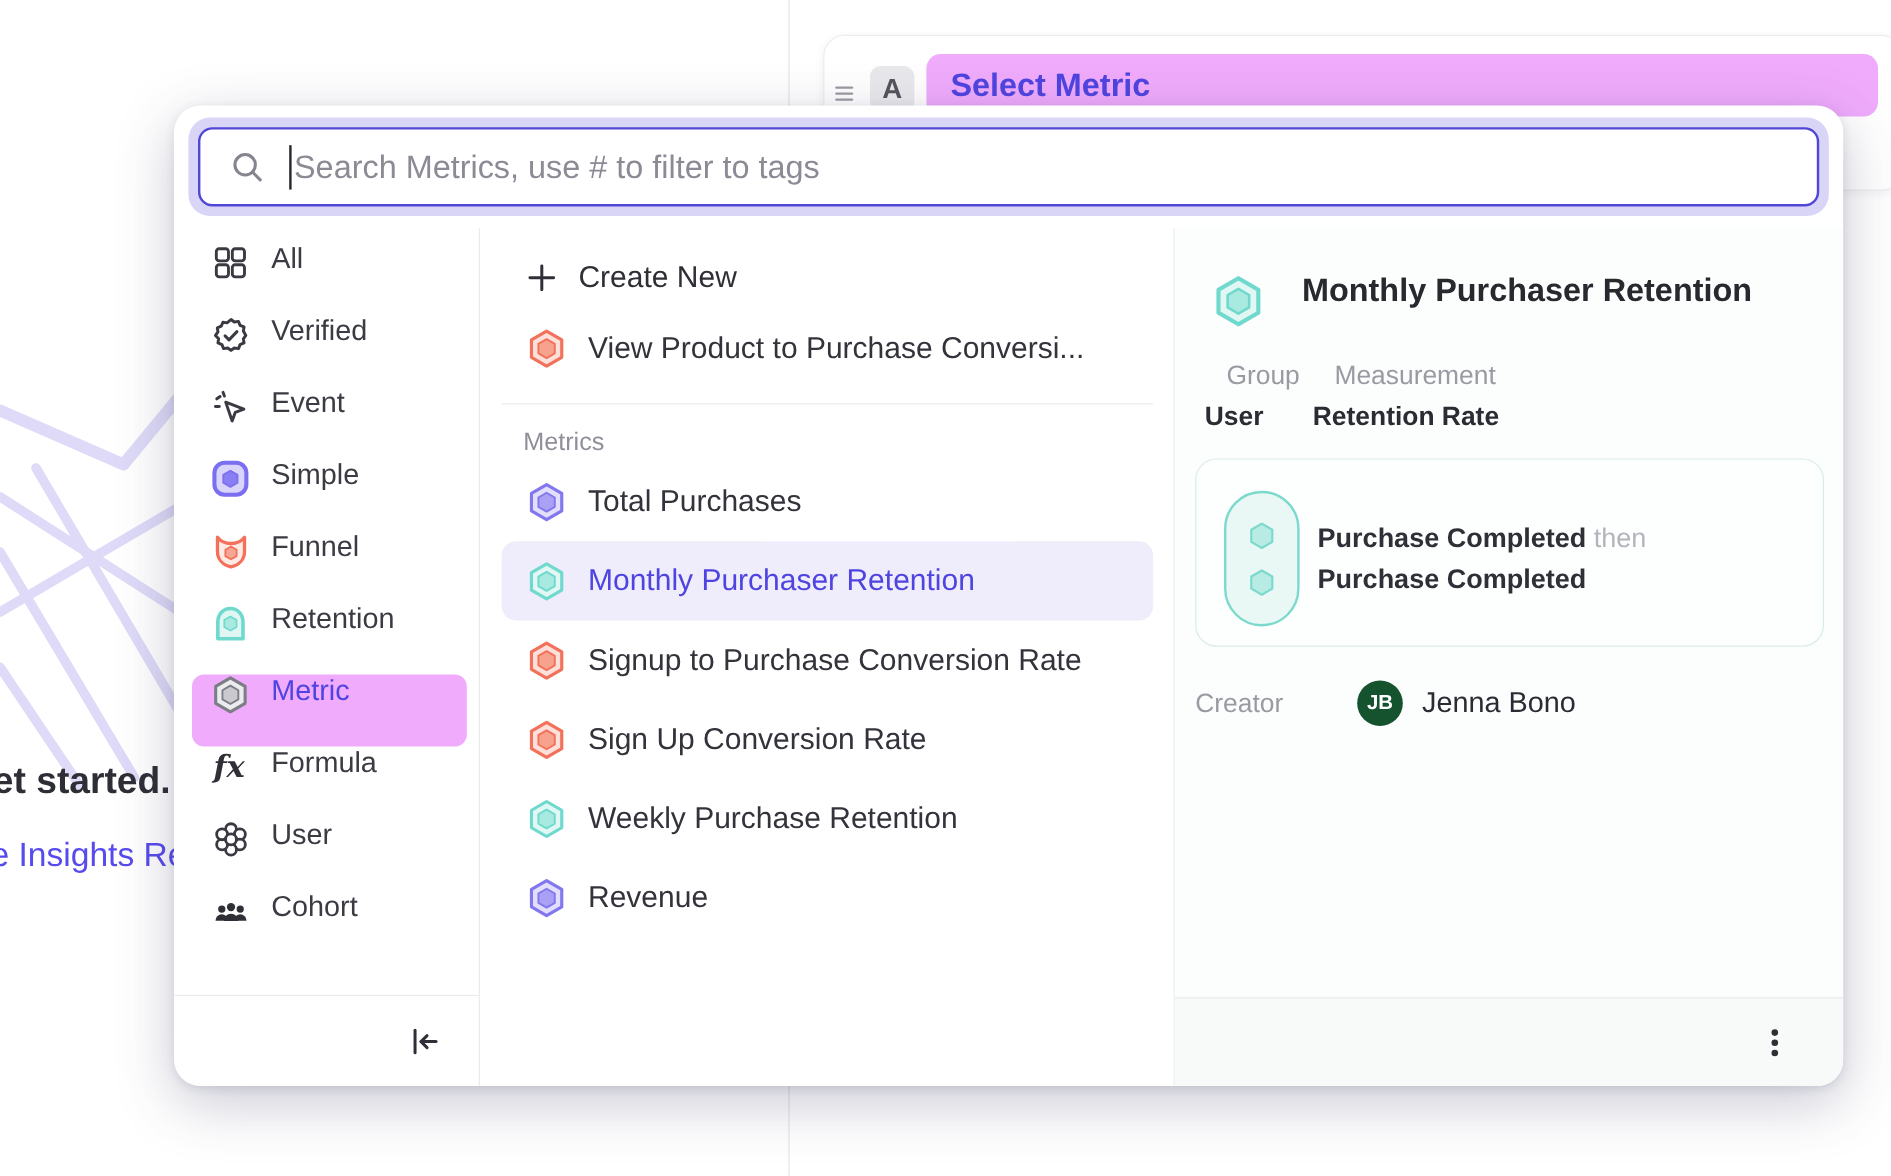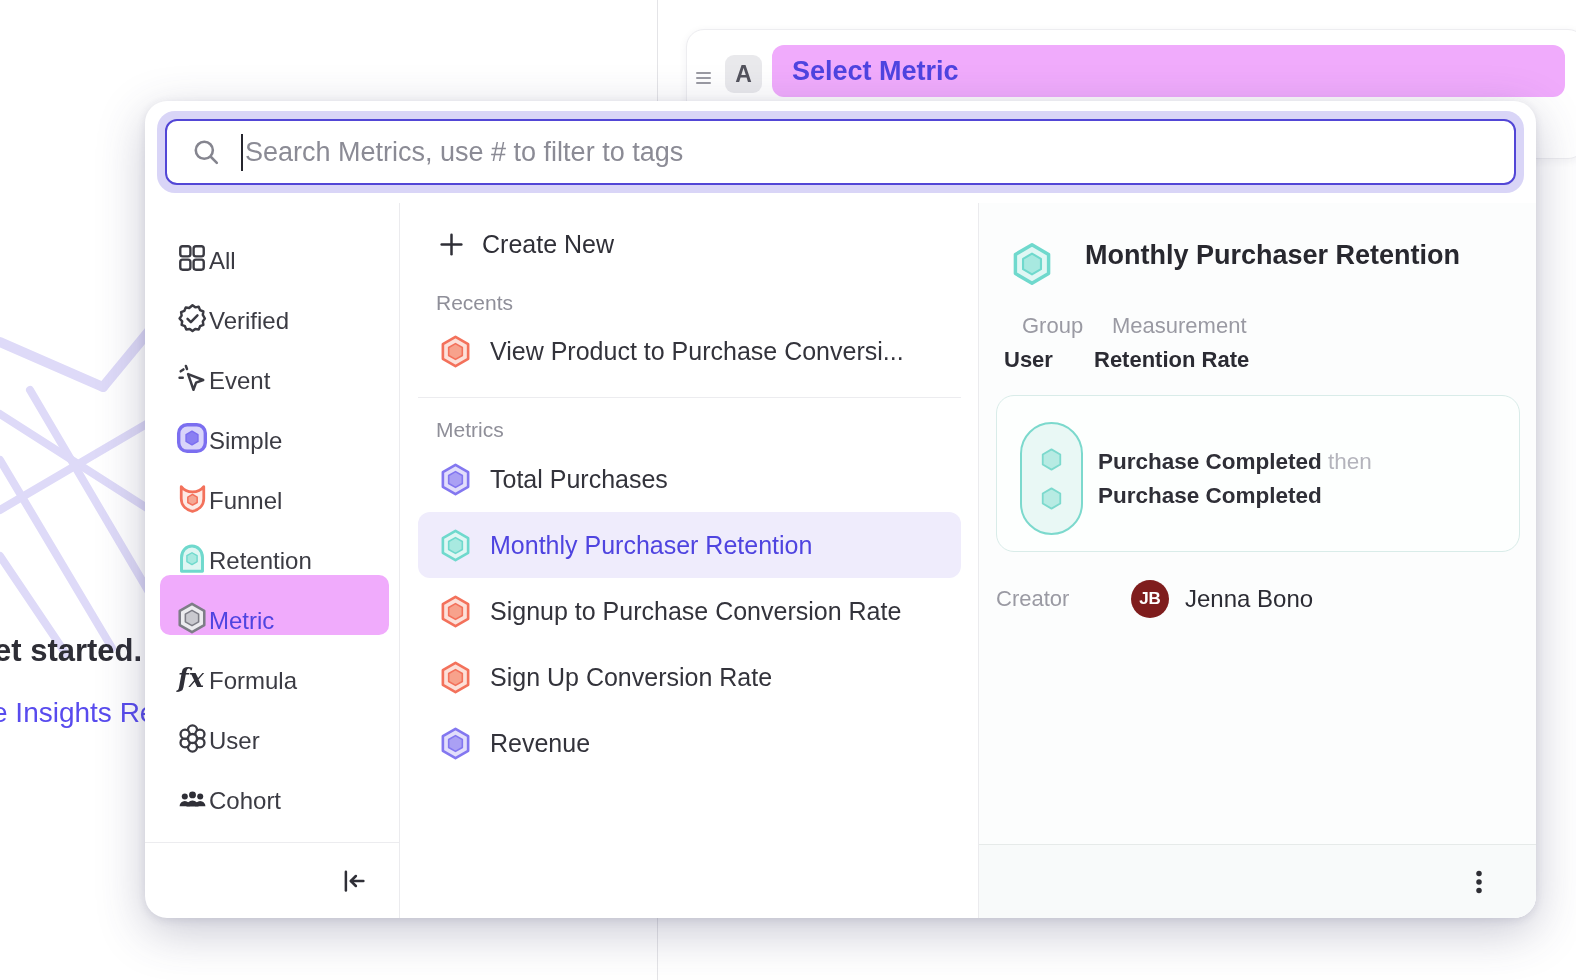--- a/index.html
+++ b/index.html
@@ -19,39 +19,39 @@
     box-shadow:0 2px 8px rgba(40,40,70,.06); display:flex; align-items:flex-start; padding:15px 0 0 6px; }
   .qb-inner { display:flex; align-items:center; gap:10px; width:100%; }
   .drag-handle { width:22px; height:22px; flex:none; margin-top:14px; }
   .qb-badge { flex:none; margin-top:6px; width:37px; height:38px; background:#e9e9ec; border-radius:9px;
     display:flex; align-items:center; justify-content:center; font-size:23px; font-weight:bold; color:#53535d; }
   .qb-pill { flex:none; width:793px; height:52px; background:#f0abfc; border-radius:12px;
     display:flex; align-items:center; padding-left:20px; }
   .qb-pill span { font-size:27px; font-weight:600; color:#4f44e0; }
 
   
-  .modal { position:absolute; left:145px; top:101px; width:1391px; height:817px; background:#fff;
+  .modal { position:absolute; left:145px; top:88px; width:1391px; height:817px; background:#fff;
     border-radius:22px; box-shadow:0 14px 48px rgba(60,60,100,.28), 0 2px 8px rgba(60,60,100,.12);
     display:flex; flex-direction:column; overflow:hidden; }
 
   .search-wrap { flex:none; margin:10px 12px 0 12px; background:#d9d5f7; border-radius:18px; padding:8px; }
   .search-field { background:#fff; border:2px solid #5246d6; border-radius:12px; height:66px;
     display:flex; align-items:center; padding-left:24px; }
   .search-field svg { flex:none; margin-right:19px; }
   .caret { flex:none; width:2px; height:37px; background:#26262e; margin-right:2px; }
   .search-input { flex:1; border:none; outline:none; font-size:27px; color:#33333b; background:transparent;
     font-family:"Liberation Sans", sans-serif; }
   .search-input::placeholder { color:#8b8b95; opacity:1; }
 
   .columns { flex:1; display:flex; min-height:0; margin-top:10px; }
 
   
   .cats { flex:none; width:255px; border-right:1px solid #ebebee; display:flex; flex-direction:column; }
   .cat-rows { padding:12px 10px 0 30px; }
-  .cat-row { height:60px; display:flex; align-items:flex-end; cursor:pointer; }
+  .cat-row { height:60px; display:flex; align-items:flex-start; gap:17px; cursor:pointer; }
   .cat-row .cicon { width:34px; height:34px; flex:none; display:flex; align-items:center; justify-content:center; }
   .cat-row .clabel { font-size:24px; font-weight:500; color:#3b3b43; white-space:nowrap; }
   .cat-row.selected { background:#f0abfc; border-radius:10px; margin-left:-15px; padding-left:15px; }
   .cat-row.selected .clabel { color:#4f44e0; }
   .cats-spacer { flex:1; }
   .cats-footer { flex:none; height:76px; border-top:1px solid #ececef; display:flex; align-items:center; justify-content:flex-end; padding-right:28px; }
   .collapse-btn { width:34px; height:34px; display:flex; align-items:center; justify-content:center; cursor:pointer; }
 
   
   .mlist { flex:1; min-width:0; border-right:1px solid #ebebee; padding:14px 17px 0 18px; overflow:hidden; }
@@ -84,21 +84,21 @@
   .def-name { font-size:24px; font-weight:bold; color:#28282f; }
   .d-steps { display:flex; margin-top:12px; }
   .capsule { flex:none; width:63px; height:113px; margin-left:8px; border:2px solid #7cd9cd; border-radius:32px;
     background:#e9f8f5; display:flex; flex-direction:column; align-items:center; justify-content:center; gap:12px; }
   .capsule svg { width:27px; height:27px; }
   .step-texts { margin-left:15px; display:flex; flex-direction:column; justify-content:center; gap:8px; }
   .step-line { font-size:22.5px; font-weight:bold; color:#2f2f37; }
   .step-line .conn { font-weight:500; color:#b4b4bc; }
   .d-creator { margin-top:28px; padding-left:17px; display:flex; align-items:center; }
   .creator-label { width:135px; flex:none; font-size:22px; font-weight:500; color:#9a9aa3; }
-  .avatar { width:38px; height:38px; flex:none; border-radius:50%; background:#7f1d1d; color:#fff;
+  .avatar { width:38px; height:38px; flex:none; border-radius:50%; background:#14532d; color:#fff;
     font-size:17px; font-weight:bold; display:flex; align-items:center; justify-content:center; }
   .creator-name { margin-left:16px; font-size:24px; color:#2b2b33; }
   .d-spacer { flex:1; }
   .d-footer { flex:none; height:74px; background:#f8fafa; border-top:1px solid #e6eae9;
     display:flex; align-items:center; justify-content:flex-end; padding-right:40px; }
   .kebab-btn { width:34px; height:34px; display:flex; align-items:center; justify-content:center; cursor:pointer; }
 
   
   svg { display:block; }
   .hexicon .ho { fill:var(--f); stroke:var(--s); stroke-width:1.8; stroke-linejoin:round; }
@@ -303,21 +303,20 @@
         <div class="create-row">
           <svg class="plus" viewBox="0 0 26 26">
             <g stroke="#2f2f37" stroke-width="2.4" stroke-linecap="round">
               <path d="M13 3.5v19"></path>
                 <path d="M3.5 13h19"></path>
             </g>
           </svg>
           <span class="mlabel">Create New</span>
         </div>
 
-        <div class="sec-label">Recents</div>
 
         <div class="mrow">
           <svg class="micon hexicon coral" viewBox="0 0 24 24">
             <path class="ho" d="M12 2 20.66 7v10L12 22 3.34 17V7Z"></path>
               <path class="hi" d="M12 6.6 16.68 9.3v5.4L12 17.4 7.32 14.7V9.3Z"></path>
           </svg>
           <span class="mlabel">View Product to Purchase Conversi...</span>
         </div>
 
         <div class="mdivider"></div>
@@ -349,20 +348,27 @@
         </div>
 
         <div class="mrow tall">
           <svg class="micon hexicon coral" viewBox="0 0 24 24">
             <path class="ho" d="M12 2 20.66 7v10L12 22 3.34 17V7Z"></path>
               <path class="hi" d="M12 6.6 16.68 9.3v5.4L12 17.4 7.32 14.7V9.3Z"></path>
           </svg>
           <span class="mlabel">Sign Up Conversion Rate</span>
         </div>
 
+        <div class="mrow tall">
+          <svg class="micon hexicon teal" viewBox="0 0 24 24">
+            <path class="ho" d="M12 2 20.66 7v10L12 22 3.34 17V7Z"></path>
+              <path class="hi" d="M12 6.6 16.68 9.3v5.4L12 17.4 7.32 14.7V9.3Z"></path>
+          </svg>
+          <span class="mlabel">Weekly Purchase Retention</span>
+        </div>
 
         <div class="mrow tall">
           <svg class="micon hexicon purple" viewBox="0 0 24 24">
             <path class="ho" d="M12 2 20.66 7v10L12 22 3.34 17V7Z"></path>
               <path class="hi" d="M12 6.6 16.68 9.3v5.4L12 17.4 7.32 14.7V9.3Z"></path>
           </svg>
           <span class="mlabel">Revenue</span>
         </div>
 
       </section>

